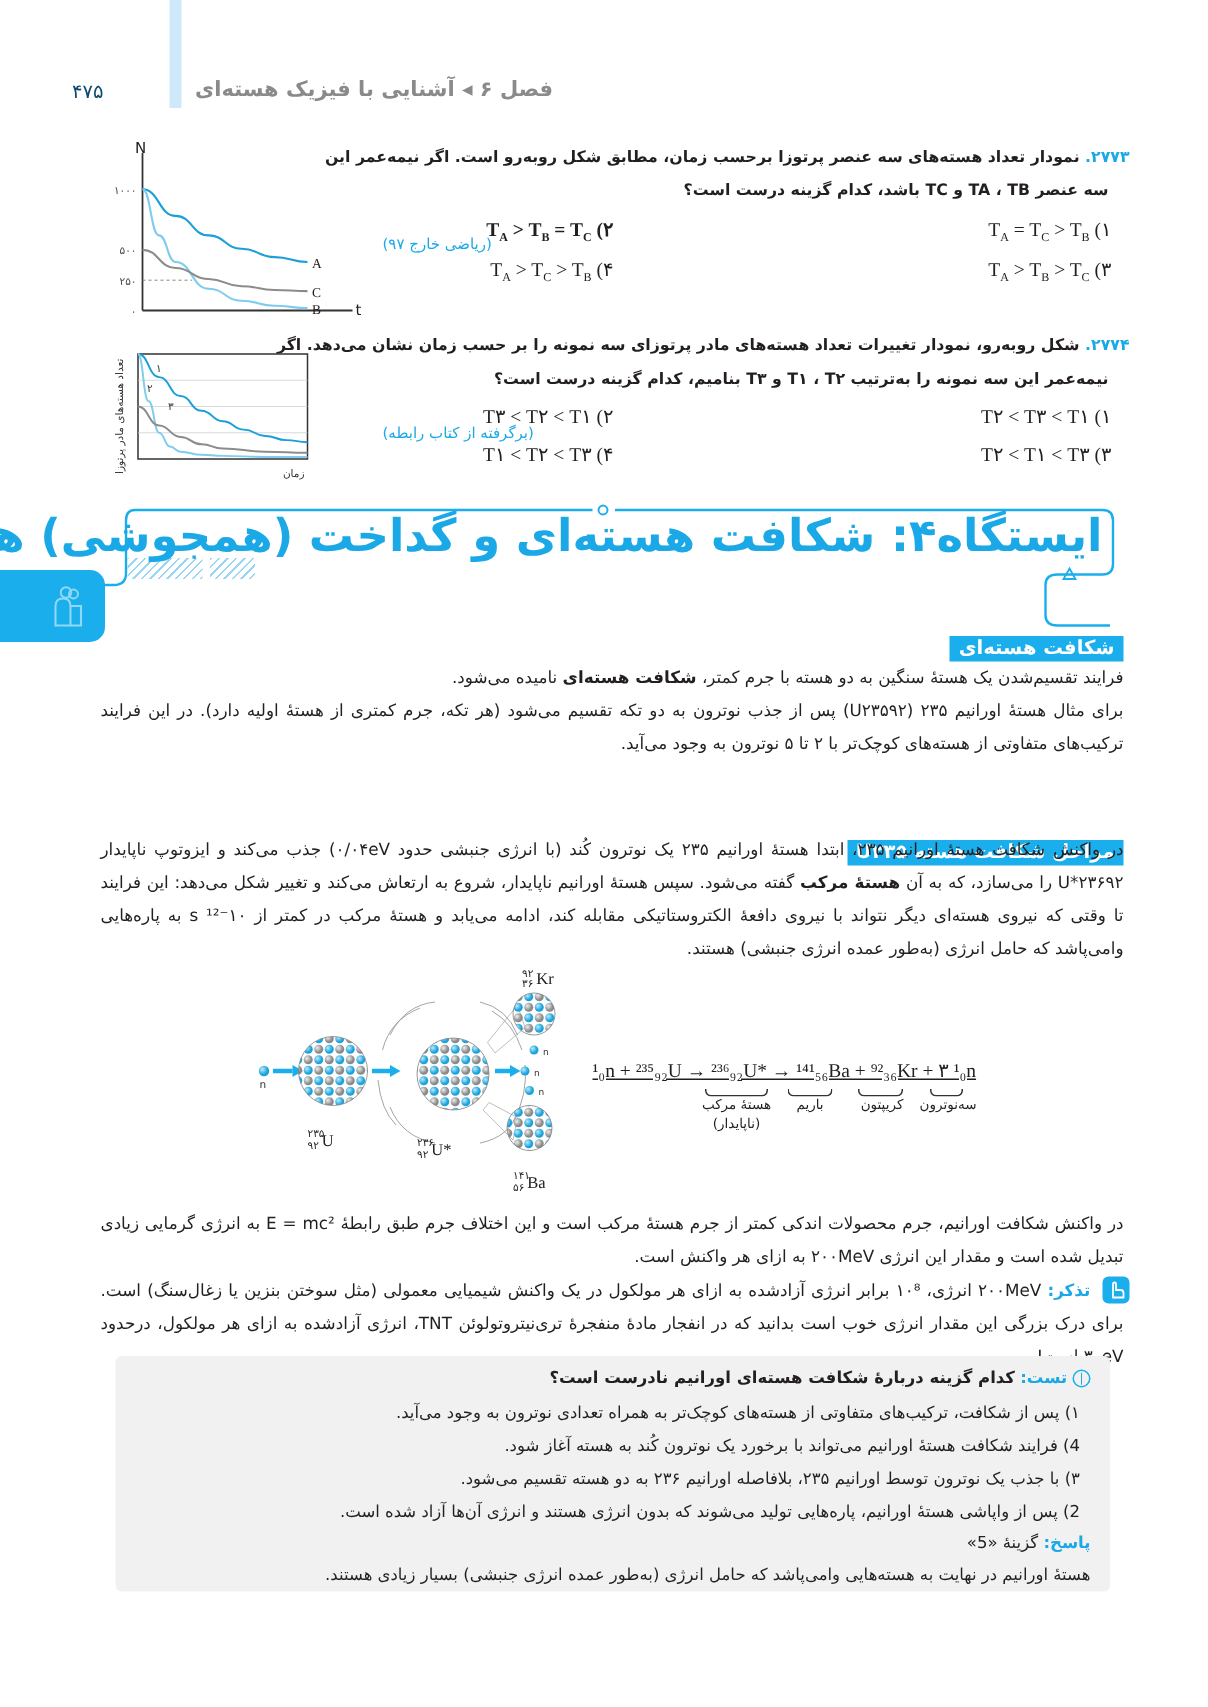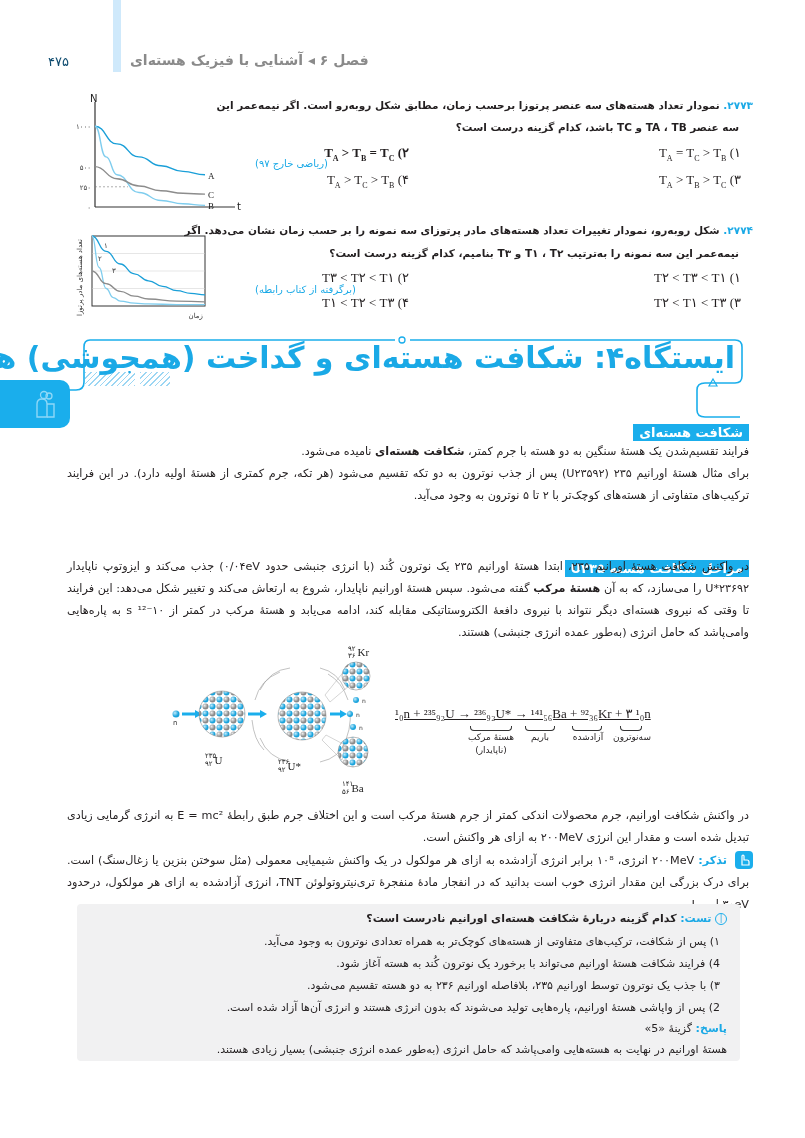--- a/index.html
+++ b/index.html
@@ -204,21 +204,21 @@
 </svg>
 
 <div class="abs eq serif" style="left:395px; top:706px;text-decoration:underline;">¹₀n + ²³⁵₉₂U → ²³⁶₉₂U* → ¹⁴¹₅₆Ba + ⁹²₃₆Kr + ۳ ¹₀n</div>
 <div class="brace" style="left:470px; top:726px; width:42px;"></div>
 <div class="brace" style="left:525px; top:726px; width:30px;"></div>
 <div class="brace" style="left:572px; top:726px; width:30px;"></div>
 <div class="brace" style="left:620px; top:726px; width:22px;"></div>
 <div class="eq-lbl" style="left:462px; top:732px; width:58px;">هستهٔ مرکب</div>
 <div class="eq-lbl" style="left:462px; top:745px; width:58px;">(ناپایدار)</div>
 <div class="eq-lbl" style="left:520px; top:732px; width:40px;">باریم</div>
-<div class="eq-lbl" style="left:566px; top:732px; width:44px;">آزادشده</div>
+<div class="eq-lbl" style="left:566px; top:732px; width:44px;">کریپتون</div>
 <div class="eq-lbl" style="left:612px; top:732px; width:40px;">سه‌نوترون</div>
 
 <div class="abs para" style="right:56px; top:805px; width:682px;">در واکنش شکافت اورانیم، جرم محصولات اندکی کمتر از جرم هستهٔ مرکب است و این اختلاف جرم طبق رابطهٔ E = mc² به انرژی گرمایی زیادی تبدیل شده است و مقدار این انرژی ۲۰۰MeV به ازای هر واکنش است.</div>
 
 <div class="abs" style="right:52px; top:851px; width:18px; height:18px; background:#1aaeec; border-radius:4px;">
   <svg width="18" height="18" viewBox="0 0 18 18">
       <path d="M7 14 V5 Q7 4 8 4 Q9 4 9 5 V9 L12 9 Q14 9 14 11 V14 Z" fill="none" stroke="#fff" stroke-width="1.2"></path>
     </svg>
 </div>
 <div class="abs para" style="right:56px; top:850px; width:682px;">

